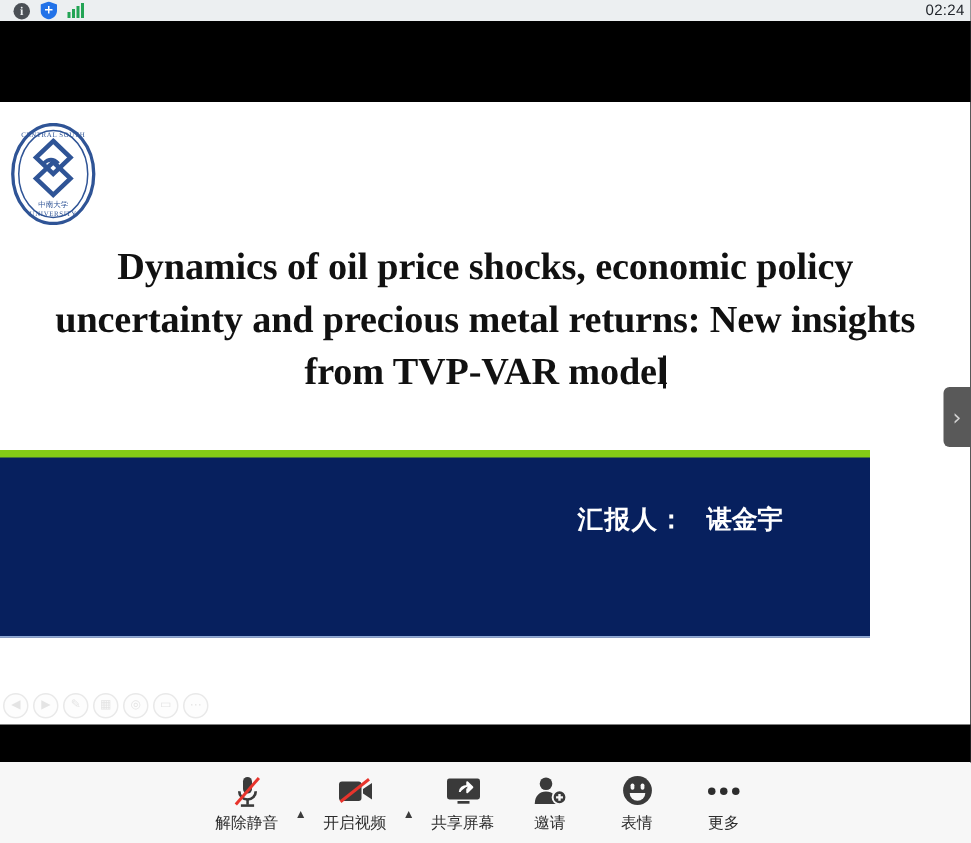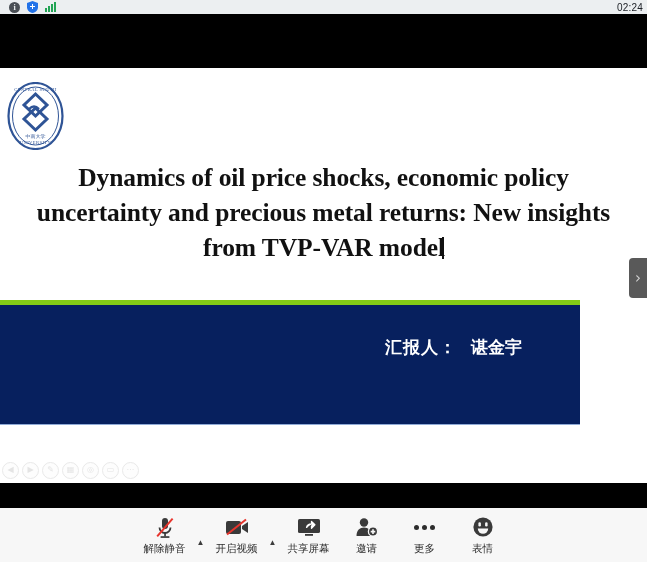--- a/index.html
+++ b/index.html
@@ -366,35 +366,35 @@
           <path d="M17.2 12.3h1.6v1.5h1.5v1.6h-1.5v1.5h-1.6v-1.5h-1.5v-1.6h1.5z" fill="#f7f7f7"></path>
         </svg>
       </div>
       <div class="tb-label">邀请</div>
     </div>
 
 
 
     <div class="tb-item">
       <div class="tb-icon">
-        <div class="dots">
-            <i></i>
-            <i></i>
-            <i></i>
-          </div>
-      </div>
-      <div class="tb-label">更多</div>
-    </div>
-
-    <div class="tb-item">
-      <div class="tb-icon">
         <svg width="22" height="22" viewBox="0 0 22 22">
           <circle cx="11" cy="11" r="9.6" fill="#3a3a3a"></circle>
           <rect x="6.4" y="6.3" width="2.5" height="4.2" rx="1.2" fill="#f7f7f7"></rect>
           <rect x="13.1" y="6.3" width="2.5" height="4.2" rx="1.2" fill="#f7f7f7"></rect>
           <path d="M5.8 12.6 a5.2 5.2 0 0 0 10.4 0 Z" fill="#f7f7f7"></path>
         </svg>
       </div>
       <div class="tb-label">表情</div>
     </div>
 
+    <div class="tb-item">
+      <div class="tb-icon">
+        <div class="dots">
+            <i></i>
+            <i></i>
+            <i></i>
+          </div>
+      </div>
+      <div class="tb-label">更多</div>
+    </div>
+
   </div>
 </div>
 
 </body></html>

